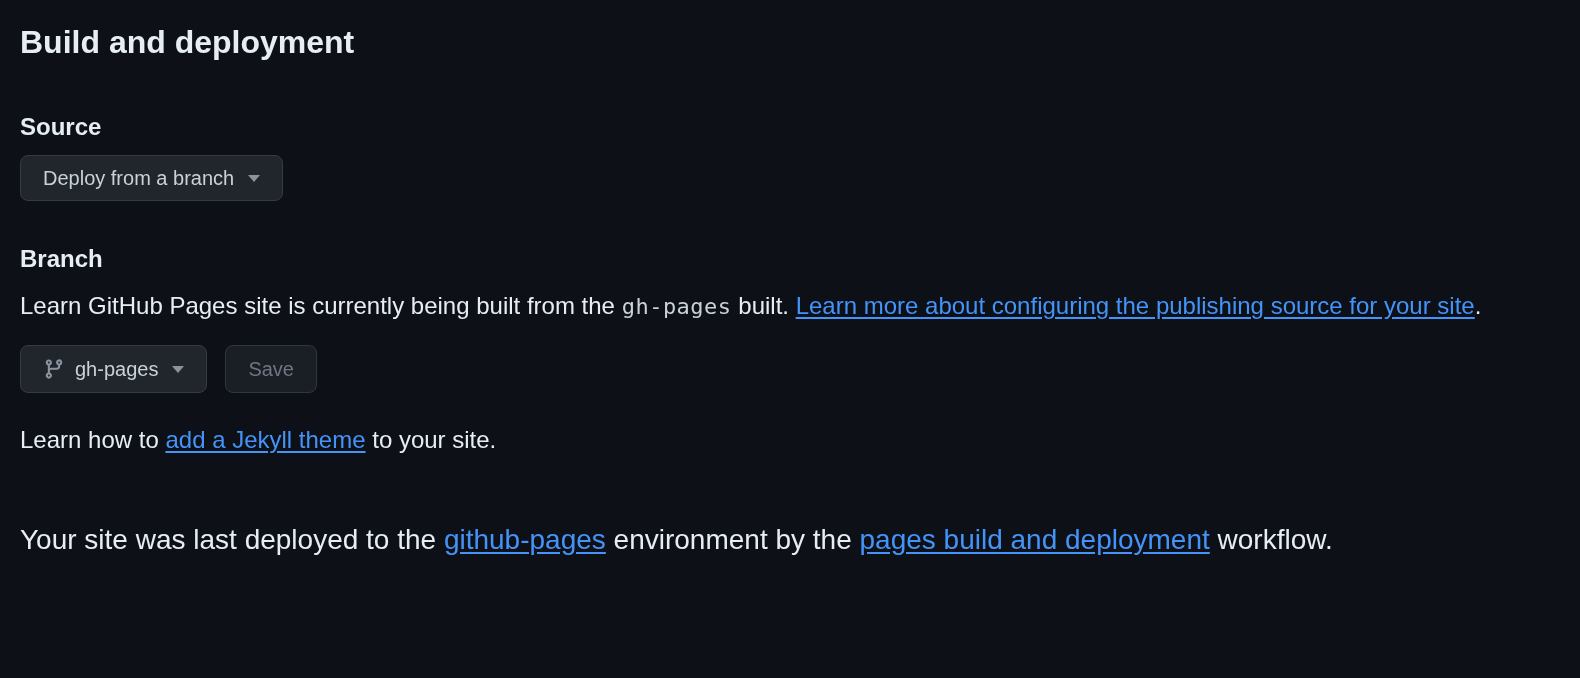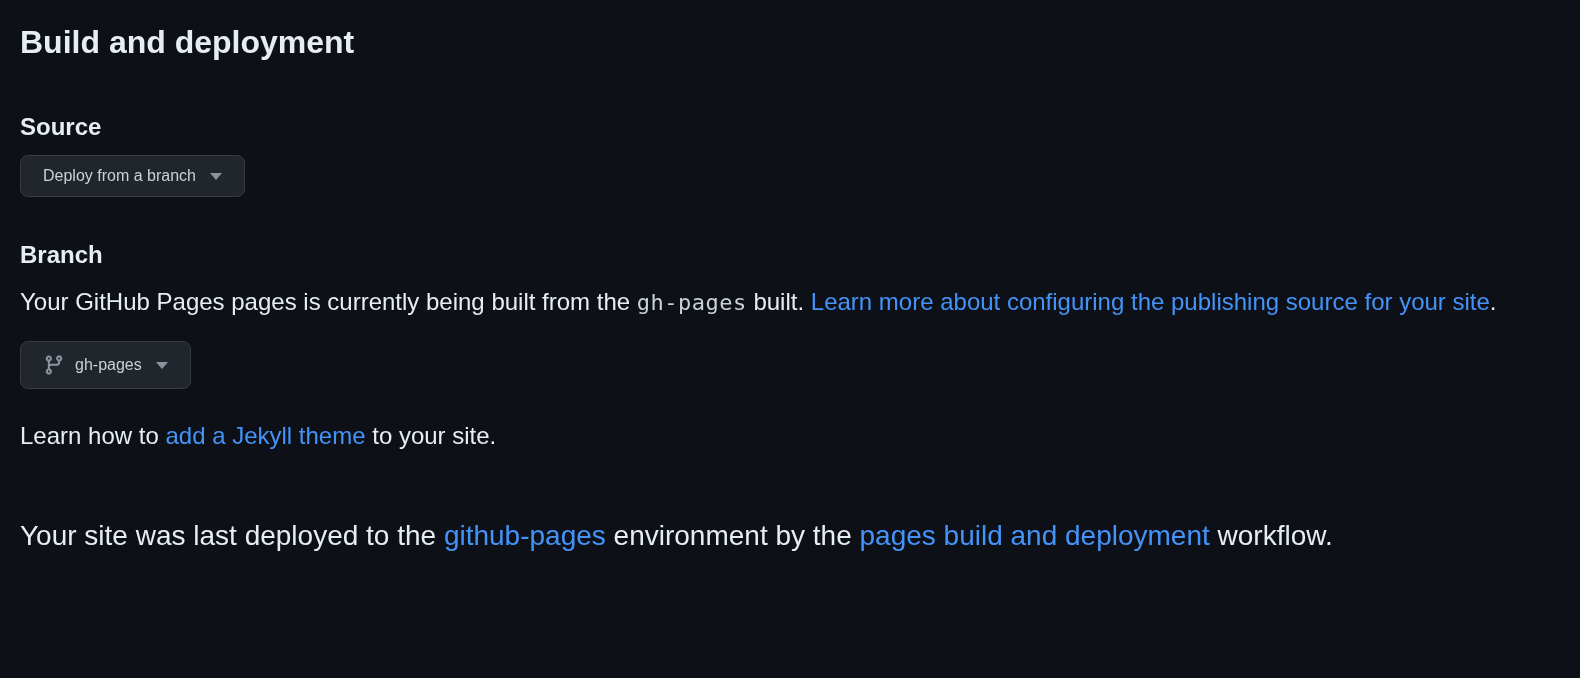--- a/index.html
+++ b/index.html
@@ -28,21 +28,21 @@
       margin-bottom: 14px;
     }
     .btn {
       display: inline-flex;
       align-items: center;
       gap: 10px;
       background-color: #21262d;
       border: 1px solid #363b42;
       border-radius: 8px;
       padding: 12px 22px;
-      font-size: 16px;
+      font-size: 20px;
       font-weight: 500;
       color: #c9d1d9;
       cursor: pointer;
       line-height: 1;
       text-align: center;
     }
     .btn.disabled {
       color: #6e7681;
       cursor: default;
       background-color: #1a1f26;
@@ -67,20 +67,21 @@
       margin-bottom: 20px;
     }
     .code-inline {
       font-family: ui-monospace, SFMono-Regular, Menlo, Consolas, monospace;
       font-size: 22px;
       color: #c9d1d9;
       letter-spacing: 0.5px;
     }
     a.link {
       color: #4493f8;
+      text-decoration: underline;
       text-underline-offset: 3px;
       cursor: pointer;
     }
     .btn-row {
       display: flex;
       gap: 18px;
       margin-bottom: 28px;
       flex-wrap: wrap;
     }
     .icon {
@@ -109,35 +110,38 @@
   <div class="subsection-label">Source</div>
   <button class="btn">
     <span>Deploy from a branch</span>
     <span class="caret"></span>
   </button>
 </div>
 
 <div class="subsection">
   <div class="subsection-label">Branch</div>
   <p class="desc">
-    <span>Your GitHub Pages pages is currently being built from the </span><span class="code-inline">gh-pages</span><span> built. </span><a class="link">Learn more about configuring the publishing source for your site</a><span>.</span>
+    <span>Learn GitHub Pages site is currently being built from the </span><span class="code-inline">gh-pages</span><span> built. </span><a class="link">Learn more about configuring the publishing source for your site</a><span>.</span>
   </p>
 
   <div class="btn-row">
     <button class="btn">
       <span class="icon">
         <svg width="22" height="22" viewBox="0 0 16 16">
             <path d="M9.5 3.25a2.25 2.25 0 1 1 3 2.122V6A2.5 2.5 0 0 1 10 8.5H6a1 1 0 0 0-1 1v1.128a2.251 2.251 0 1 1-1.5 0V5.372a2.25 2.25 0 1 1 1.5 0v1.836A2.493 2.493 0 0 1 6 7h4a1 1 0 0 0 1-1v-.628A2.25 2.25 0 0 1 9.5 3.25Zm-6 0a.75.75 0 1 0 1.5 0 .75.75 0 0 0-1.5 0Zm8.25-.75a.75.75 0 1 0 0 1.5.75.75 0 0 0 0-1.5ZM4.25 12a.75.75 0 1 0 0 1.5.75.75 0 0 0 0-1.5Z"></path>
           </svg>
       </span>
       <span>gh-pages</span>
       <span class="caret"></span>
     </button>
 
 
+    <button class="btn disabled">
+      <span>Save</span>
+    </button>
   </div>
 
   <p class="desc">
     <span>Learn how to </span><a class="link">add a Jekyll theme</a><span> to your site.</span>
   </p>
 </div>
 
 <p class="footer-line">
   <span>Your site was last deployed to the </span><a class="link">github-pages</a><span> environment by the </span><a class="link">pages build and deployment</a><span> workflow.</span>
 </p>

